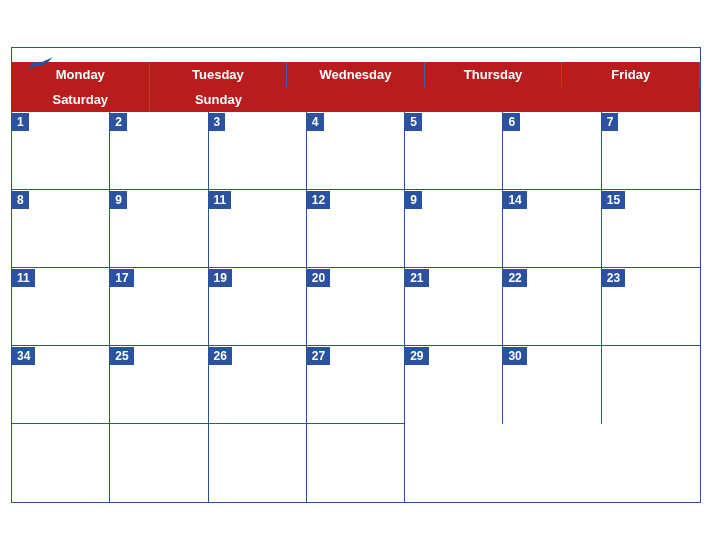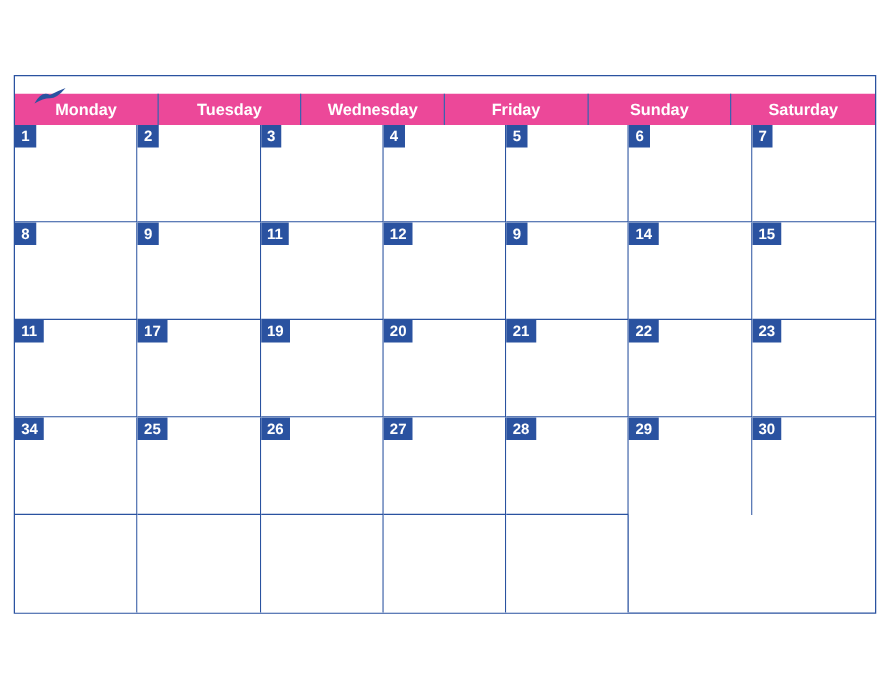--- a/index.html
+++ b/index.html
@@ -50,22 +50,22 @@
     }
     .country-label {
       position: absolute;
       right: 14px;
       top: 12px;
       font-size: 13px;
       color: #2a52a0;
     }
     .day-headers {
       display: grid;
-      grid-template-columns: repeat(6, 1fr);
-      background: #ec4899;
+      grid-template-columns: repeat(5, 1fr);
+      background: #b91c1c;
     }
     .day-header {
       text-align: center;
       color: #fff;
       font-size: 13px;
       font-weight: bold;
       padding: 5px 0;
       border-right: 1px solid #3a62b0;
     }
     .day-header:last-child {
@@ -110,23 +110,24 @@
       <span class="logo-text"></span>
     </div>
     <h1 class="month-title"></h1>
     <span class="country-label"></span>
   </div>
 
   <div class="day-headers">
   <div class="day-header">Monday</div>
       <div class="day-header">Tuesday</div>
       <div class="day-header">Wednesday</div>
+      <div class="day-header">Thursday</div>
       <div class="day-header">Friday</div>
+      <div class="day-header">Saturday</div>
       <div class="day-header">Sunday</div>
-      <div class="day-header">Saturday</div>
     </div>
 
   <div class="calendar-grid">
   <div class="day-cell"><span class="day-number">1</span></div>
       <div class="day-cell"><span class="day-number">2</span></div>
       <div class="day-cell"><span class="day-number">3</span></div>
       <div class="day-cell"><span class="day-number">4</span></div>
       <div class="day-cell"><span class="day-number">5</span></div>
       <div class="day-cell"><span class="day-number">6</span></div>
       <div class="day-cell"><span class="day-number">7</span></div>
@@ -141,21 +142,20 @@
       <div class="day-cell"><span class="day-number">17</span></div>
       <div class="day-cell"><span class="day-number">19</span></div>
       <div class="day-cell"><span class="day-number">20</span></div>
       <div class="day-cell"><span class="day-number">21</span></div>
       <div class="day-cell"><span class="day-number">22</span></div>
       <div class="day-cell"><span class="day-number">23</span></div>
       <div class="day-cell"><span class="day-number">34</span></div>
       <div class="day-cell"><span class="day-number">25</span></div>
       <div class="day-cell"><span class="day-number">26</span></div>
       <div class="day-cell"><span class="day-number">27</span></div>
-      <div class="day-cell"><span class="day-number">28</span></div>
       <div class="day-cell last-row-cell" style="border-bottom: none;"><span class="day-number">29</span></div>
       <div class="day-cell last-row-cell" style="border-bottom: none; text-decoration: underline;"><span class="day-number">30</span></div>
       <div class="day-cell empty last-row-cell" style="border-bottom: none;"></div>
       <div class="day-cell empty last-row-cell" style="border-bottom: none;"></div>
       <div class="day-cell empty last-row-cell" style="border-bottom: none;"></div>
       <div class="day-cell empty last-row-cell" style="border-bottom: none;"></div>
       <div class="day-cell empty last-row-cell" style="border-bottom: none;"></div>
     </div>
 </div>
 

